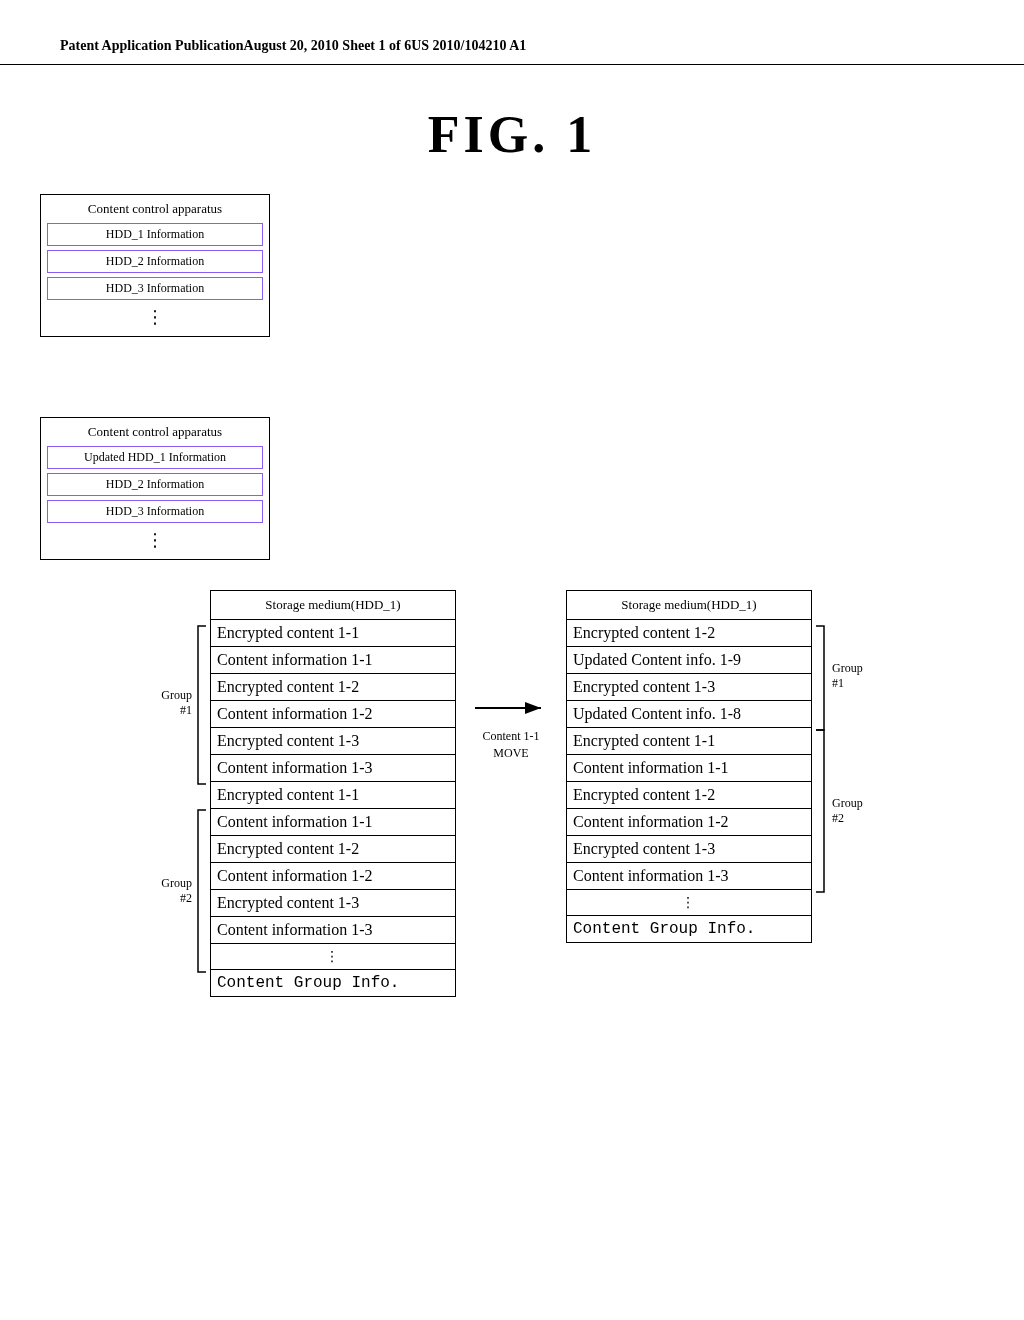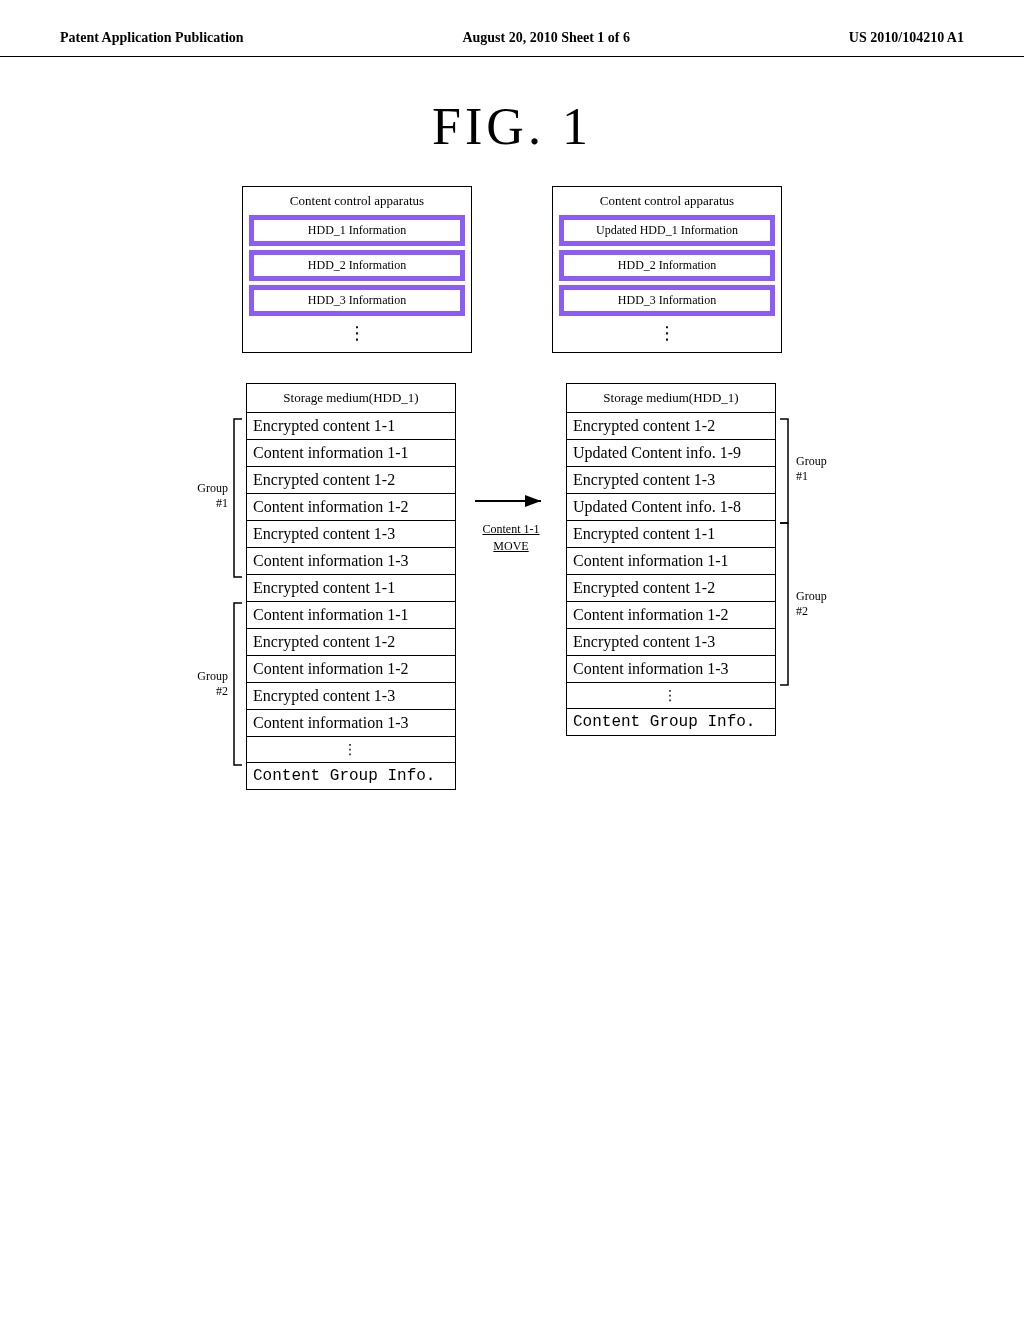--- a/index.html
+++ b/index.html
@@ -6,77 +6,79 @@
     body {
       background: #fff;
       font-family: 'Times New Roman', Times, serif;
       width: 1024px;
       min-height: 1320px;
       position: relative;
     }
 
     .page-header {
       display: flex;
-      justify-content: space-between;
+      justify-content: flex-start;
       padding: 30px 60px 10px 60px;
       font-size: 14px;
       font-weight: bold;
       border-bottom: 1px solid #000;
+      margin-top: 8px;
     }
 
     .fig-title {
       text-align: center;
       font-size: 52px;
-      font-weight: normal;
+      font-weight: bold;
       margin: 40px 0 30px 0;
       letter-spacing: 4px;
     }
 
     
     .top-row {
       display: flex;
+      flex-direction: column;
       justify-content: center;
       gap: 80px;
       margin-bottom: 30px;
       padding: 0 40px;
     }
 
     .control-box {
       border: 1px solid #000;
       width: 230px;
       padding: 6px;
     }
 
     .control-box-title {
       font-size: 13px;
       text-align: center;
       margin-bottom: 6px;
     }
 
     .info-row {
-      border: 5px solid #8b5cf6;
+      border: 1px solid #8b5cf6;
       font-size: 12px;
       padding: 3px 6px;
       margin-bottom: 4px;
       text-align: center;
     }
 
     
     .bottom-row {
       display: flex;
       flex-direction: row;
       justify-content: center;
       align-items: flex-start;
       gap: 0px;
       padding: 0 40px;
     }
 
     .storage-box {
       border: 1px solid #000;
-      width: 210px;
+      width: 246px;
     }
 
     .storage-title {
       font-size: 13px;
       text-align: center;
       padding: 6px 4px;
       border-bottom: 1px solid #000;
     }
 
     .content-row {
@@ -169,21 +171,21 @@
       <div class="content-row">Content information 1-1</div>
       <div class="content-row">Encrypted content 1-2</div>
       <div class="content-row">Content information 1-2</div>
       <div class="content-row">Encrypted content 1-3</div>
       <div class="content-row">Content information 1-3</div>
       <div class="dots-row">⋮</div>
       <div class="content-row" style="border-bottom:none;">Content Group Info.</div>
     </div>
   </div>
 
-  <div style="display:flex; flex-direction:column; align-items:center; justify-content:flex-start; width:110px; padding-top:100px;text-decoration:underline;">
+  <div style="display:flex; flex-direction:column; align-items:center; justify-content:flex-start; width:110px; padding-top:100px;">
     <svg width="80" height="36">
       <defs>
         <marker id="arrowhead" markerWidth="8" markerHeight="6" refX="8" refY="3" orient="auto">
           <polygon points="0 0, 8 3, 0 6" fill="#000"></polygon>
         </marker>
       </defs>
       <line x1="4" y1="18" x2="70" y2="18" stroke="#000" stroke-width="2" marker-end="url(#arrowhead)"></line>
     </svg>
     <div style="font-size:12px; text-align:center; line-height:1.4; margin-top:2px;">
       <span>Content 1-1</span><br>

